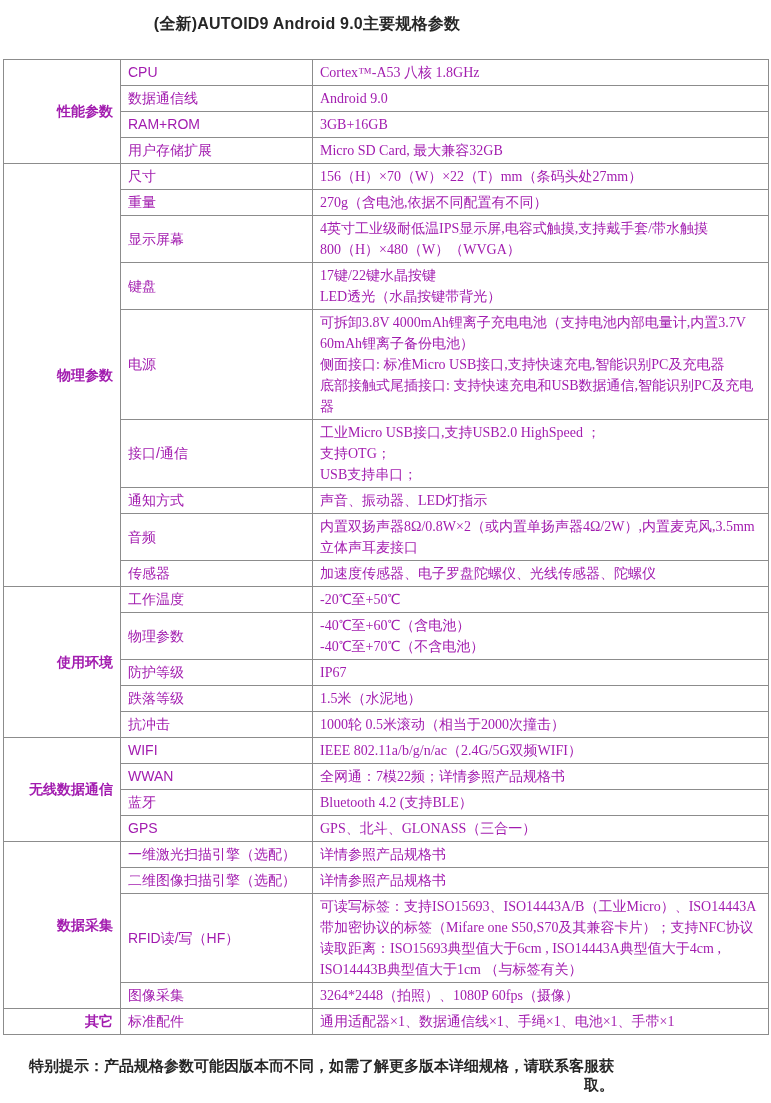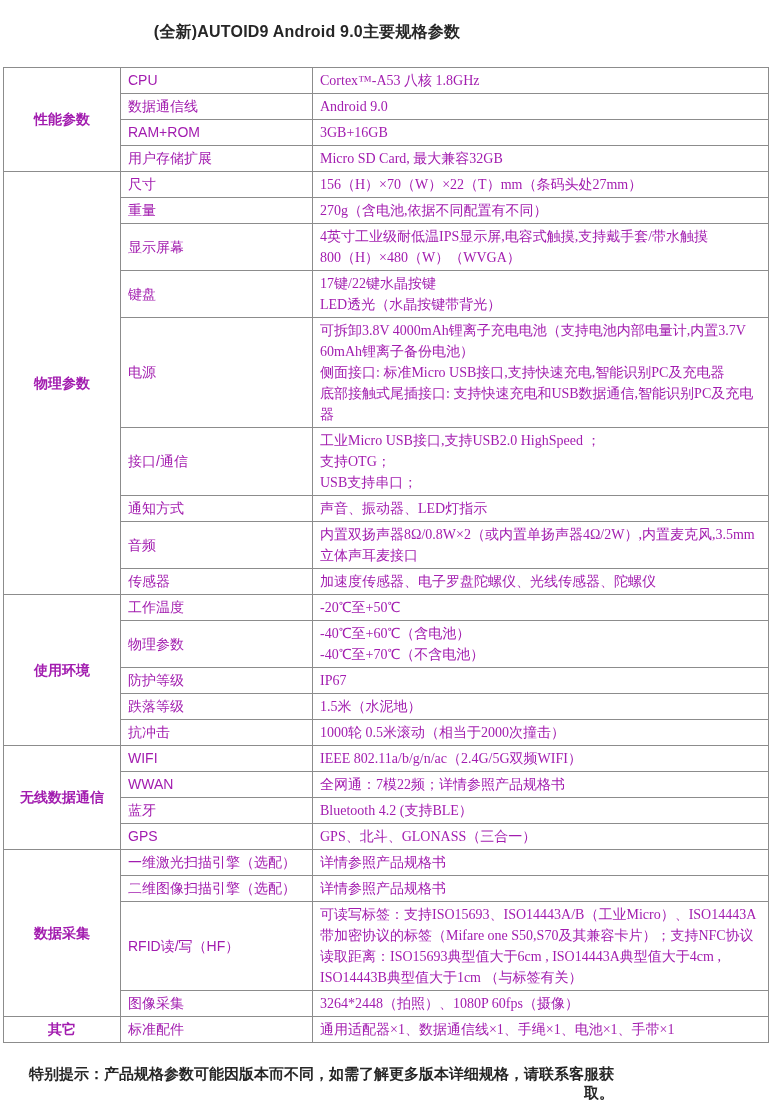--- a/index.html
+++ b/index.html
@@ -6,21 +6,21 @@
   html, body {
     margin: 0;
     padding: 0;
     background: #ffffff;
     font-family: "Liberation Sans", "DejaVu Sans", sans-serif;
   }
   .page {
     width: 614px;
     min-height: 1103px;
     background: #ffffff;
-    padding-top: 22px;
+    padding-top: 14px;
   }
   .page-title {
     font-size: 16px;
     font-weight: bold;
     color: #262626;
     text-align: center;
     margin: 0 0 24px 0;
     letter-spacing: 0.2px;
   }
   table.spec-table {
@@ -33,21 +33,21 @@
   table.spec-table td {
     border: 1px solid #8c8c8c;
     font-size: 14px;
     line-height: 21px;
     color: #a21caf;
     padding: 2px 7px;
     vertical-align: middle;
     overflow: hidden;
   }
   td.cat-cell {
-    text-align: center;
+    text-align: right;
     font-weight: bold;
     color: #3d3d3d;
     padding: 2px 4px;
   }
   td.label-cell {
     padding-left: 8px;
   }
   td.value-cell {
     white-space: pre-line;
     font-family: Liberation Serif, serif;

